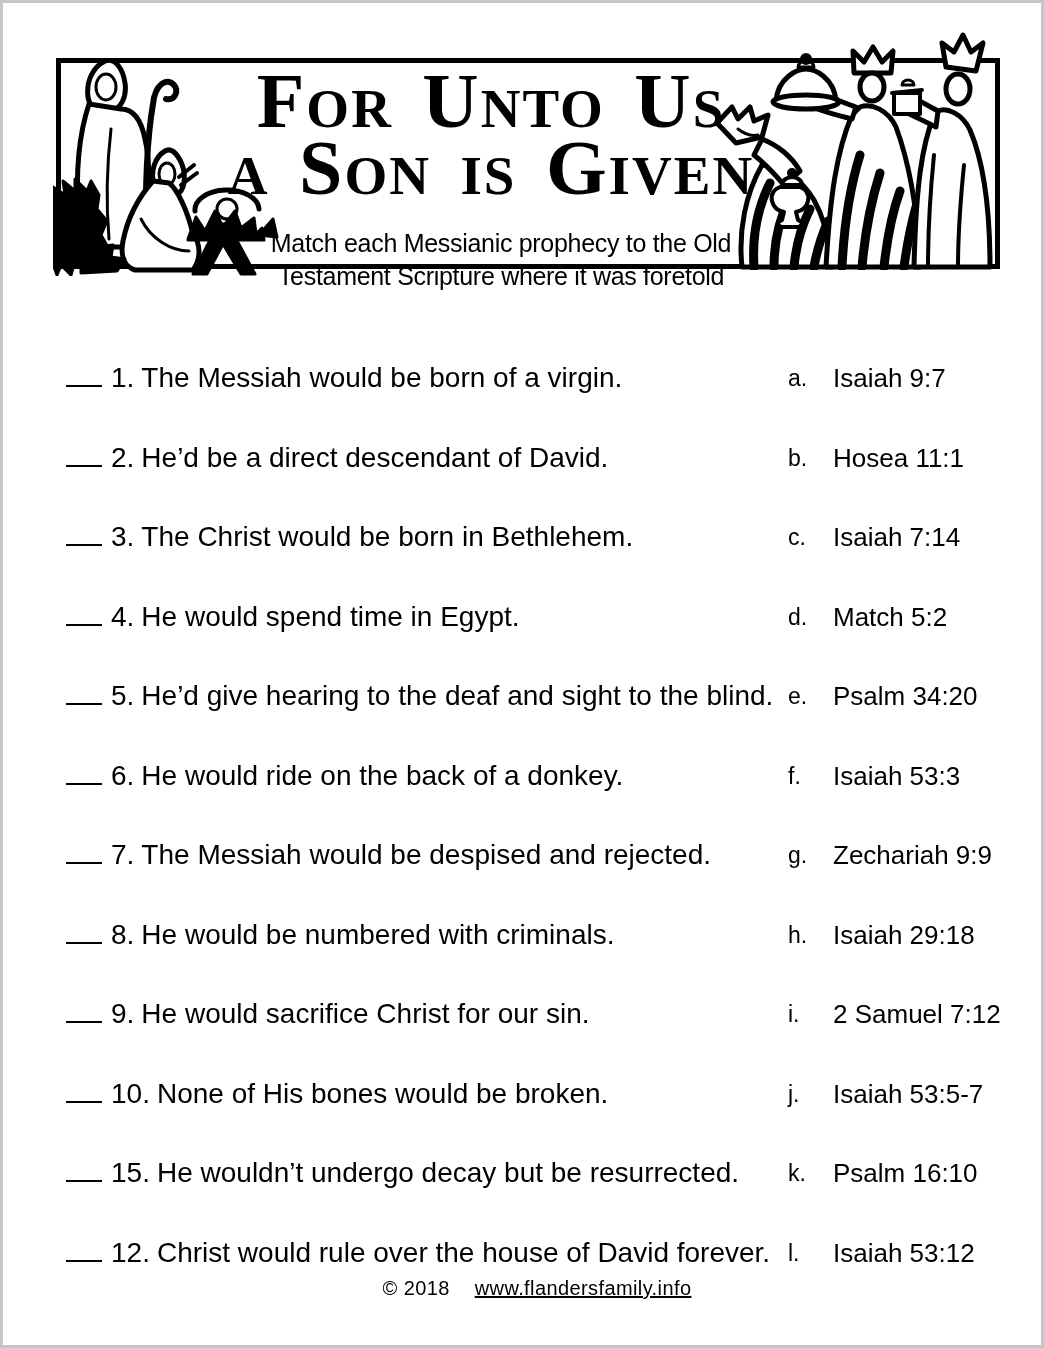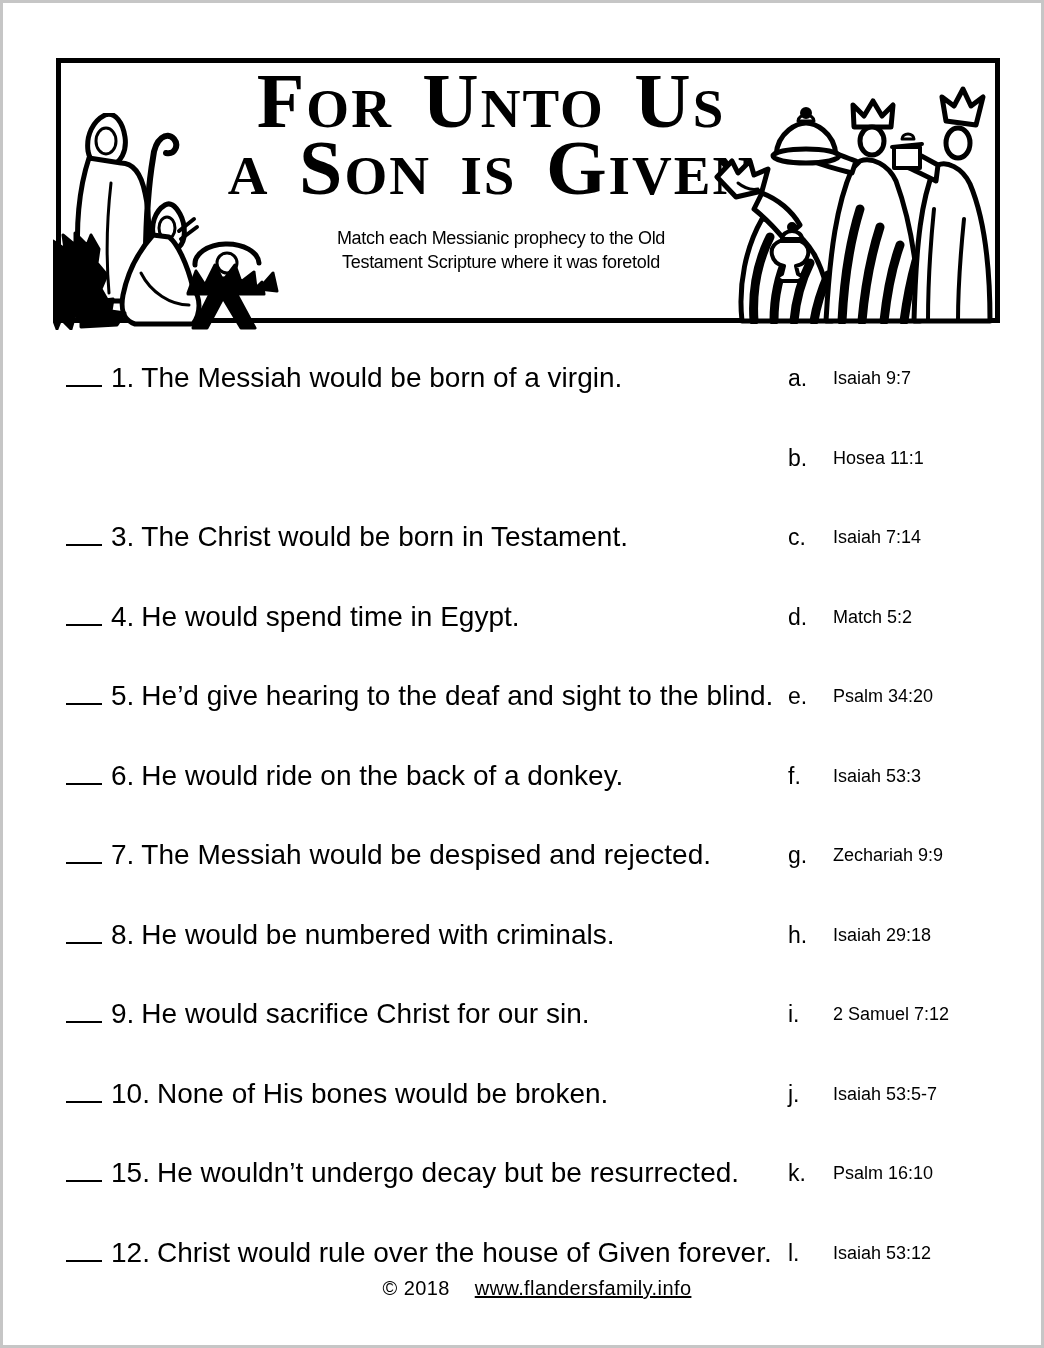--- a/index.html
+++ b/index.html
@@ -3,43 +3,43 @@
 <meta charset="utf-8">
 <style>
   html,body{margin:0;padding:0;background:#ffffff;}
   .page{
     position:relative;width:1044px;height:1348px;box-sizing:border-box;
     background:#fff;border:3px solid #c6c6c6;overflow:hidden;
     font-family:"Liberation Sans","DejaVu Sans",sans-serif;color:#000;
   }
   
   .header-box{
-    position:absolute;left:53px;top:55px;width:944px;height:265px;
+    position:absolute;left:53px;top:55px;width:944px;height:211px;
     border:5px solid #000;box-sizing:border-box;background:#fff;
   }
   .title{
     position:absolute;left:60px;top:4px;width:740px;text-align:center;
     font-family:"Liberation Serif","DejaVu Serif",serif;
     font-variant:small-caps;font-weight:700;font-size:78px;line-height:0.86;
     letter-spacing:2px;word-spacing:8px;white-space:nowrap;
   }
   .subtitle{
     position:absolute;left:70px;top:164px;width:740px;text-align:center;
-    font-size:18px;line-height:1.33;letter-spacing:-0.3px;
+    font-size:25px;line-height:1.33;letter-spacing:-0.3px;
   }
   .nativity{position:absolute;left:-8px;bottom:-12px;width:240px;height:217px;}
   .magi{position:absolute;right:-2px;bottom:-6px;width:295px;height:255px;}
   
   .quiz{position:absolute;left:0;top:360px;width:100%;}
   .row{position:relative;height:79.5px;}
   .line{position:absolute;left:63px;top:0;font-size:28px;line-height:30px;white-space:nowrap;}
   .blank{display:inline-block;width:36px;height:22px;border-bottom:2px solid #000;margin-right:9px;}
   .num{margin-right:7px;}
   .al{position:absolute;left:785px;top:0;font-size:23px;line-height:30px;}
-  .ar{position:absolute;left:830px;top:0;font-size:18px;line-height:30px;white-space:nowrap;}
+  .ar{position:absolute;left:830px;top:0;font-size:26px;line-height:30px;white-space:nowrap;}
   
   .footer{
     position:absolute;left:0;top:1274px;width:100%;box-sizing:border-box;
     padding-left:30px;text-align:center;font-size:20px;letter-spacing:0.4px;
   }
   .footer .link{text-decoration:underline;cursor:pointer;margin-left:19px;}
   svg .ln{fill:none;stroke:#000;}
 </style>
 </head>
 <body>
@@ -123,25 +123,26 @@
     </svg>
   </div>
 
   <div class="quiz">
       <div class="row">
       <span class="line"><span class="blank"></span><span class="num">1.</span><span>The Messiah would be born of a virgin.</span></span>
       <span class="al">a.</span>
       <span class="ar">Isaiah 9:7</span>
     </div>
       <div class="row">
+      <span class="line"><span class="blank"></span><span class="num">2.</span><span>He’d be a direct descendant of David.</span></span>
       <span class="al">b.</span>
       <span class="ar">Hosea 11:1</span>
     </div>
       <div class="row">
-      <span class="line"><span class="blank"></span><span class="num">3.</span><span>The Christ would be born in Testament.</span></span>
+      <span class="line"><span class="blank"></span><span class="num">3.</span><span>The Christ would be born in Bethlehem.</span></span>
       <span class="al">c.</span>
       <span class="ar">Isaiah 7:14</span>
     </div>
       <div class="row">
       <span class="line"><span class="blank"></span><span class="num">4.</span><span>He would spend time in Egypt.</span></span>
       <span class="al">d.</span>
       <span class="ar">Match 5:2</span>
     </div>
       <div class="row">
       <span class="line"><span class="blank"></span><span class="num">5.</span><span>He’d give hearing to the deaf and sight to the blind.</span></span>
@@ -172,21 +173,21 @@
       <span class="line"><span class="blank"></span><span class="num">10.</span><span>None of His bones would be broken.</span></span>
       <span class="al">j.</span>
       <span class="ar">Isaiah 53:5-7</span>
     </div>
       <div class="row">
       <span class="line"><span class="blank"></span><span class="num">15.</span><span>He wouldn’t undergo decay but be resurrected.</span></span>
       <span class="al">k.</span>
       <span class="ar">Psalm 16:10</span>
     </div>
       <div class="row">
-      <span class="line"><span class="blank"></span><span class="num">12.</span><span>Christ would rule over the house of Given forever.</span></span>
+      <span class="line"><span class="blank"></span><span class="num">12.</span><span>Christ would rule over the house of David forever.</span></span>
       <span class="al">l.</span>
       <span class="ar">Isaiah 53:12</span>
     </div>
     </div>
 
   <div class="footer"><span>© 2018 </span><span class="link">www.flandersfamily.info</span></div>
 
 </div>
 
 </body></html>

